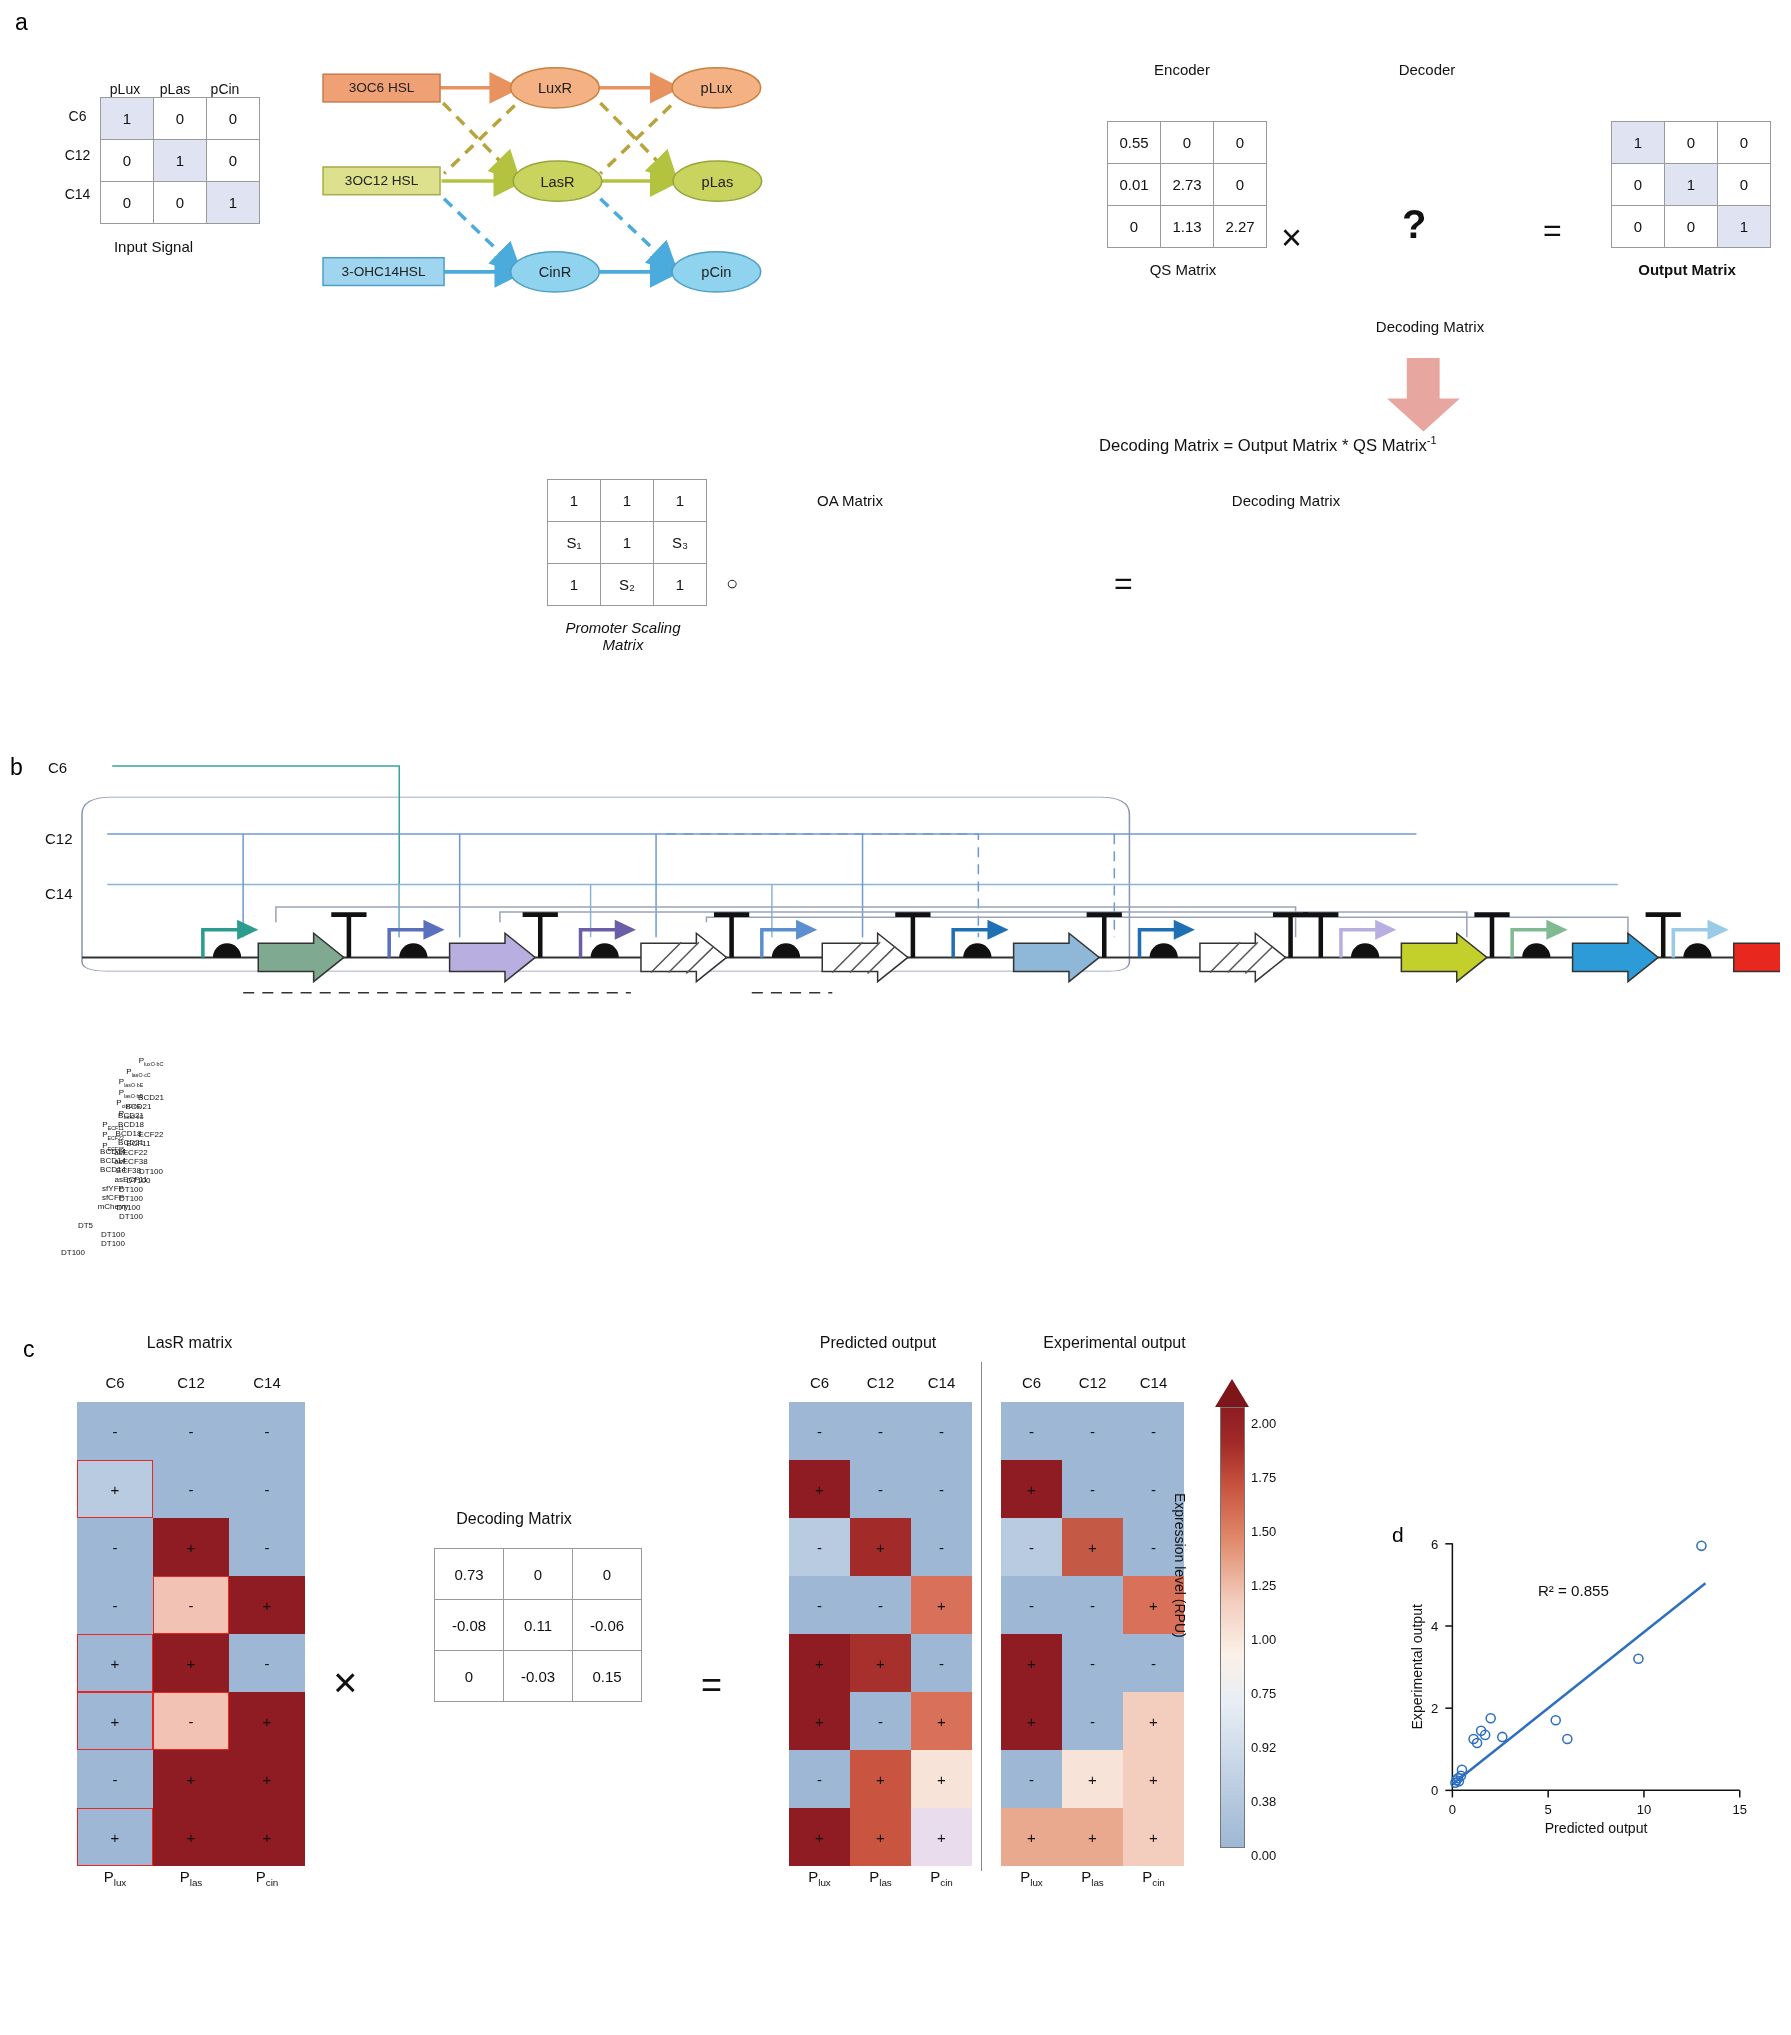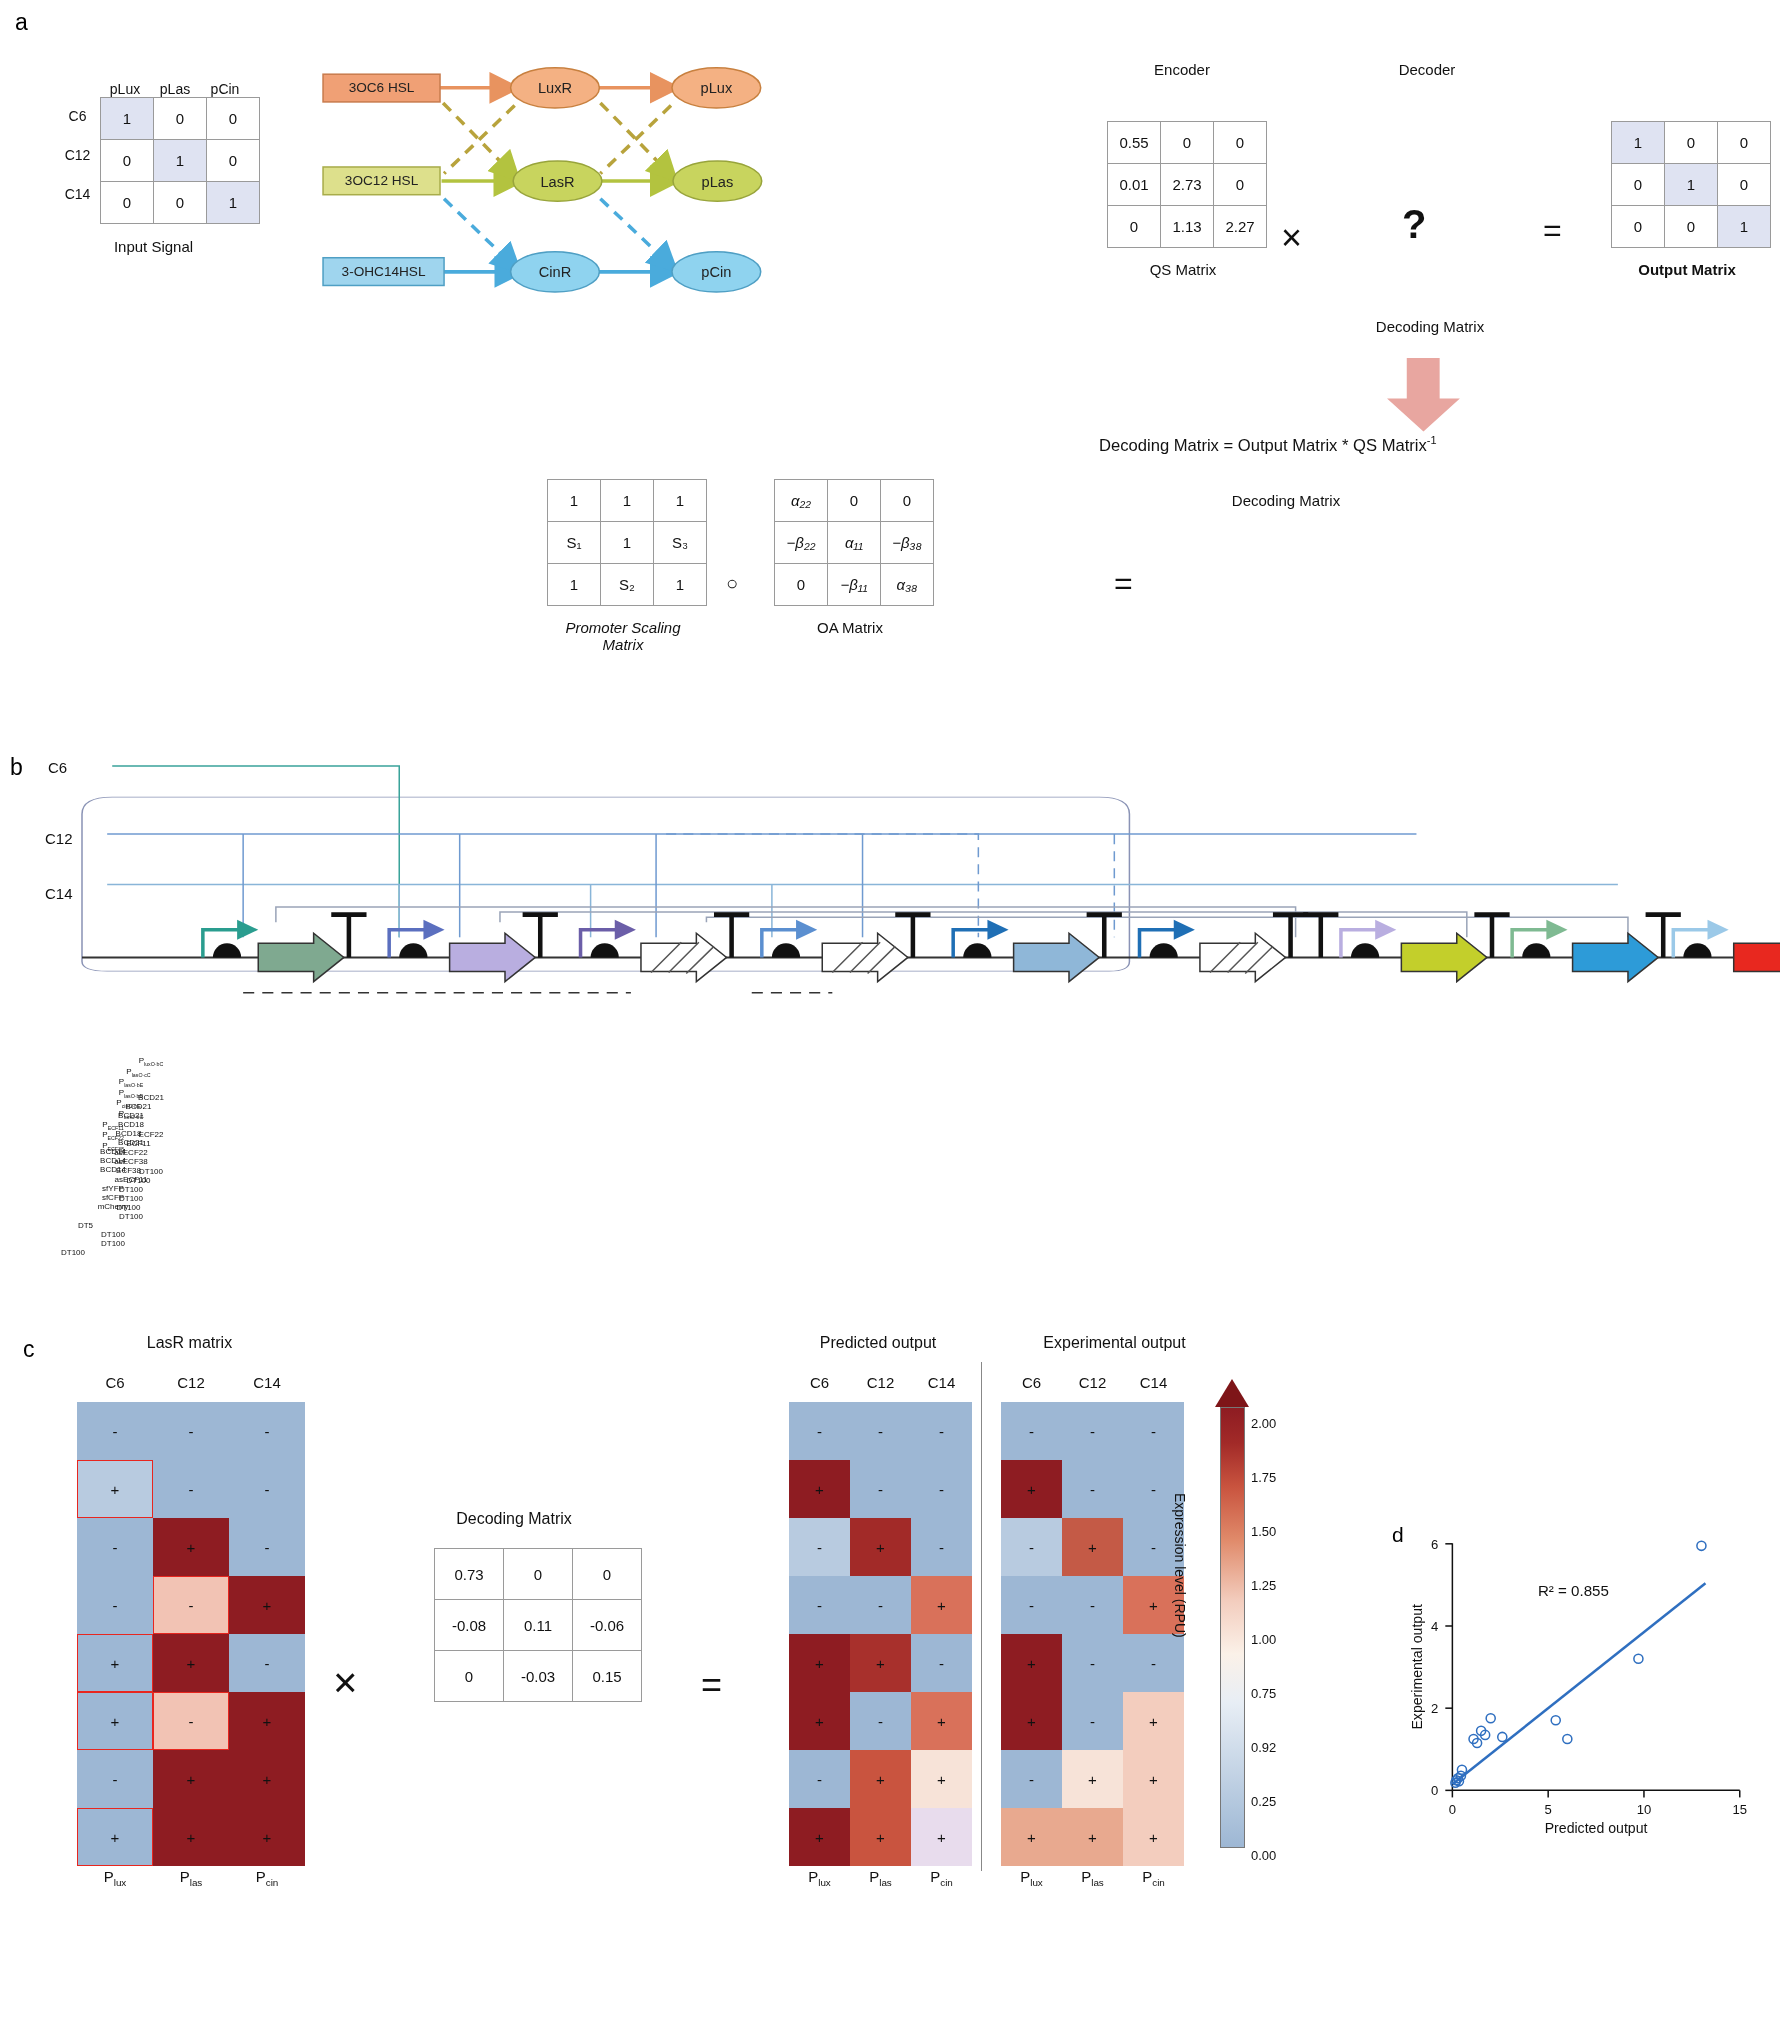--- a/index.html
+++ b/index.html
@@ -192,39 +192,20 @@
           <td>1</td>
         </tr>
   </tbody>
     </table>
   <div class="cap" style="width:152px;margin-top:13px;font-style:italic;">Promoter Scaling Matrix</div>
 </div>
 
 <div class="abs" style="left:726px;top:572px;font-size:20px;">○</div>
 
 <div class="abs" style="left:774px;top:479px;">
-  <table class="mx">
-    <tbody>
-        <tr>
-          <td style="font-style:italic;">α₂₂</td>
-          <td>0</td>
-          <td>0</td>
-        </tr>
-    <tr>
-          <td style="font-style:italic;">−β₂₂</td>
-          <td style="font-style:italic;">α₁₁</td>
-          <td style="font-style:italic;">−β₃₈</td>
-        </tr>
-    <tr>
-          <td>0</td>
-          <td style="font-style:italic;">−β₁₁</td>
-          <td style="font-style:italic;">α₃₈</td>
-        </tr>
-  </tbody>
-    </table>
   <div class="cap" style="width:152px;margin-top:13px;">OA Matrix</div>
 </div>
 
 <div class="abs" style="left:1114px;top:565px;font-size:32px;">=</div>
 
 <div class="abs" style="left:1210px;top:479px;">
   <div class="cap" style="width:152px;margin-top:13px;">Decoding Matrix</div>
 </div>
 
 <div class="panel-letter" style="left:10px;top:754px;">b</div>
@@ -559,21 +540,21 @@
     <path d="M36,4 L70,60 L2,60 z" fill="#7e1518"></path>
   </svg>
 <div class="abs" style="left:1251px;top:1397px;font-size:13px;line-height:54px;">
   <div>2.00</div>
   <div>1.75</div>
   <div>1.50</div>
   <div>1.25</div>
   <div>1.00</div>
   <div>0.75</div>
   <div>0.92</div>
-  <div>0.25</div>
+  <div>0.38</div>
   <div>0.00</div>
 </div>
 <div class="abs" style="left:1188px;top:1493px;transform:rotate(90deg);transform-origin:left top;font-size:14px;white-space:nowrap;">Expression level (RPU)</div>
 
 <div class="panel-letter" style="left:1392px;top:1523px;font-size:21px;">d</div>
 <svg class="abs" style="left:1407px;top:1528px;" width="363" height="318" viewBox="0 0 720 630">
 
   <line x1="90" y1="520" x2="660" y2="520" stroke="#111" stroke-width="3"></line>
   <line x1="90" y1="520" x2="90" y2="30" stroke="#111" stroke-width="3"></line>
 

